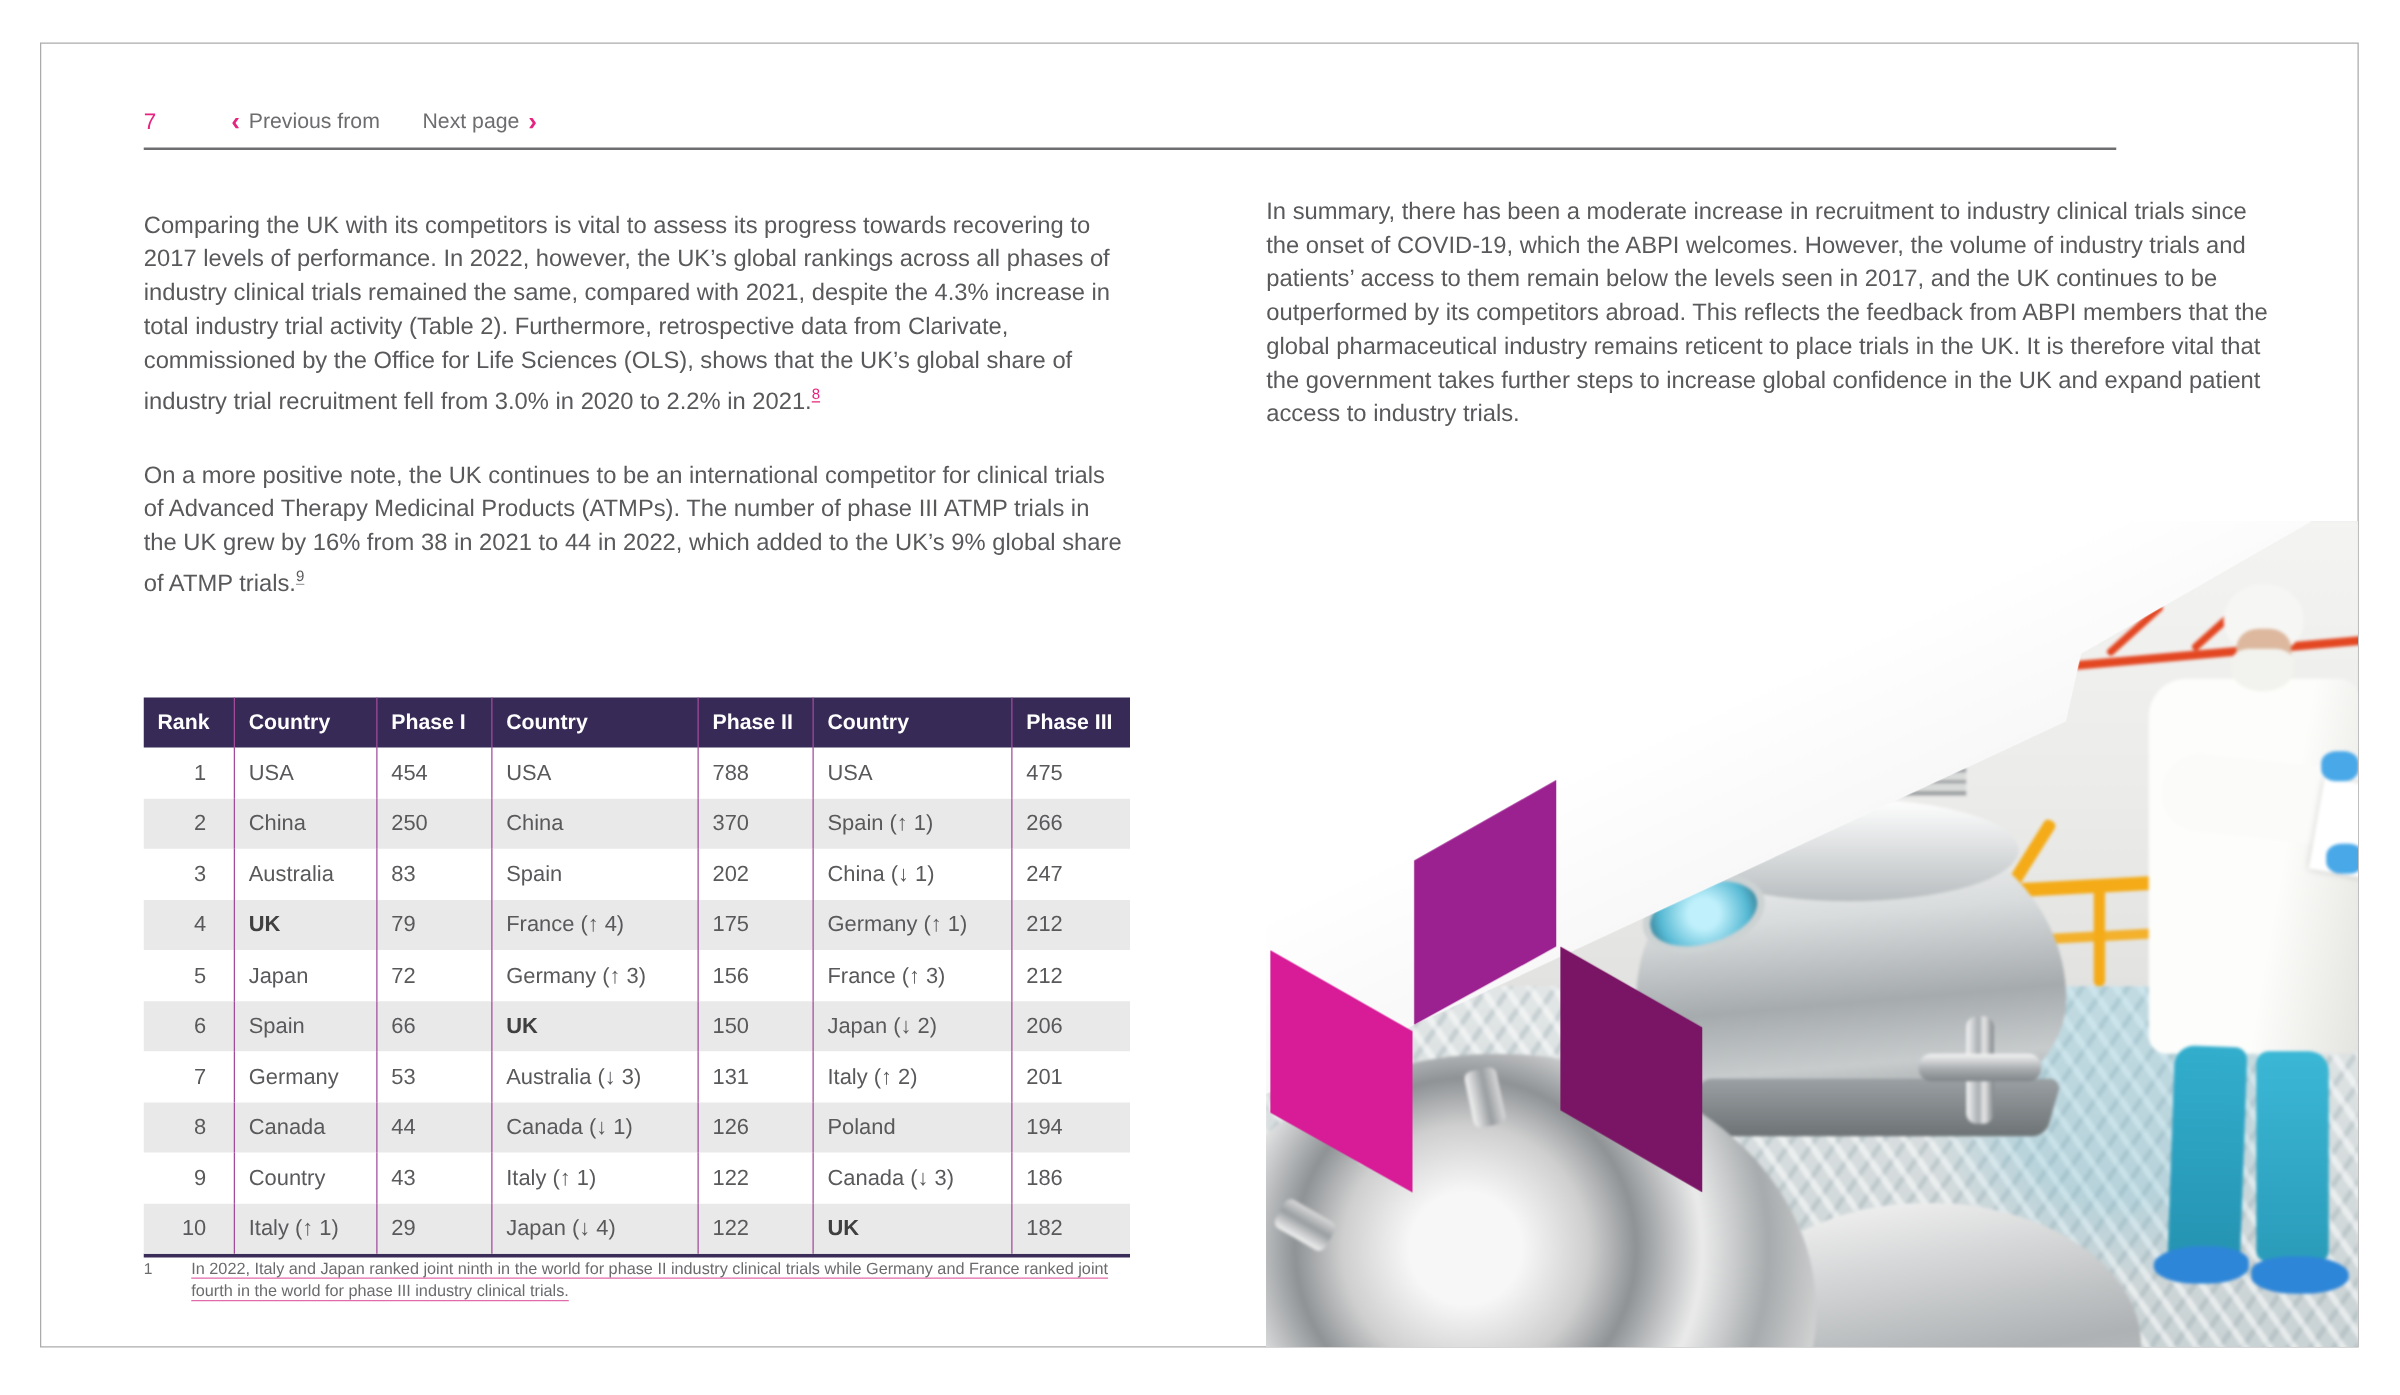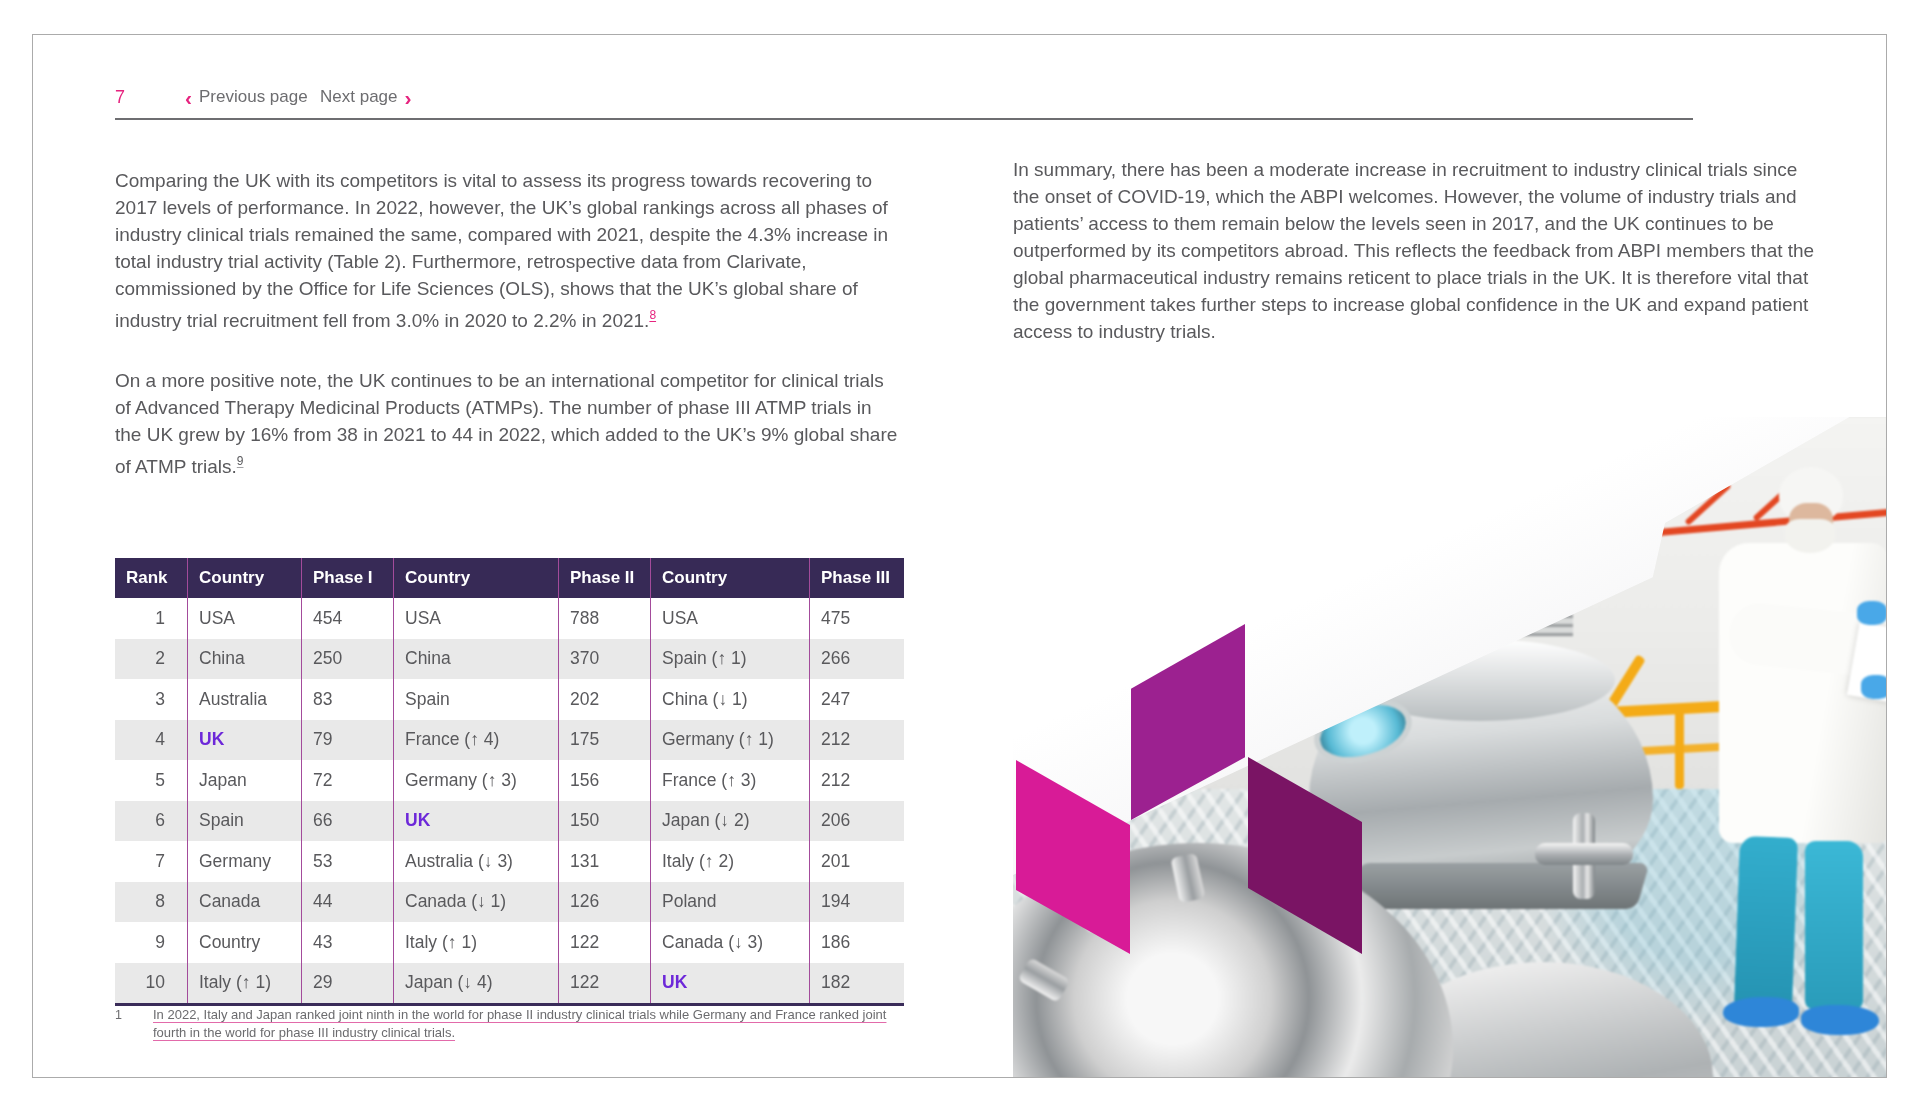--- a/index.html
+++ b/index.html
@@ -3,21 +3,21 @@
 <meta charset="utf-8">
 <style>
   html,body{margin:0;padding:0;background:#ffffff;}
   body{width:1920px;height:1116px;position:relative;font-family:"Liberation Sans","DejaVu Sans",sans-serif;-webkit-font-smoothing:antialiased;}
   .card{position:absolute;left:32px;top:34px;width:1855px;height:1044px;background:#fff;border:1px solid #ababab;box-sizing:border-box;overflow:hidden;}
 
   
   .pagenum{position:absolute;left:82px;top:52px;font-size:18px;color:#e6247f;}
   .nav{position:absolute;top:52px;font-size:17px;color:#6d6d70;cursor:pointer;display:flex;align-items:center;gap:7px;}
   .nav-prev{left:152px;}
-  .nav-next{left:287px;justify-content:space-between;}
+  .nav-next{left:305px;justify-content:space-between;}
   .chev{color:#e6247f;font-size:21px;line-height:17px;font-weight:bold;}
   .rule{position:absolute;left:82px;top:83px;width:1578px;height:0;border-top:2px solid #6e6e71;}
 
   
   .logo{position:absolute;left:1668px;top:36px;width:170px;height:72px;}
   .logo-text{position:absolute;left:0;bottom:0;font-size:47px;font-weight:bold;color:#322a58;letter-spacing:-1px;line-height:44px;}
   .ld{position:absolute;width:13px;height:22px;clip-path:polygon(0 30%,100% 0,100% 70%,0 100%);}
   .ld1{left:104px;top:6px;background:#322a58;}
   .ld2{left:115px;top:17px;background:#6c2360;}
   .ld3{left:126px;top:-2px;background:#a82c92;}
@@ -37,21 +37,21 @@
   .table{position:absolute;left:82px;top:523px;width:789px;}
   .t-head{display:grid;grid-template-columns:72px 114px 92px 165px 92px 159px 95px;background:#372a56;height:40px;}
   .t-head .t-cell{color:#ffffff;font-weight:bold;font-size:17px;}
   .t-row{display:grid;grid-template-columns:72px 114px 92px 165px 92px 159px 95px;height:40.5px;}
   .t-row:nth-child(even){background:#e9e9e9;}
   .t-cell{display:flex;align-items:center;padding-left:11px;box-sizing:border-box;font-size:17.5px;color:#59595c;}
   .t-cell.rank{justify-content:flex-end;padding-right:22px;padding-left:0;}
   .t-cell + .t-cell{border-left:1px solid #a34b9b;}
   .t-head .t-cell + .t-cell{border-left:1px solid #a34b9b;}
   .t-body{border-bottom:3px solid #3a2c59;}
-  .t-cell.uk{color:#6d28d9;font-weight:bold;}
+  .t-cell.uk{color:#404040;font-weight:bold;}
 
   
   .footnote{position:absolute;left:82px;top:971px;width:790px;font-size:13px;line-height:18px;color:#6b6b6e;}
   .fn-marker{position:absolute;left:0;top:0;text-decoration:none;color:#6b6b6e;font-size:12.5px;}
   .fn-text{display:block;padding-left:38px;text-decoration:underline;text-decoration-color:#e26aaa;text-underline-offset:3px;}
 
   
   .photo{position:absolute;left:980px;top:382px;width:874px;height:662px;overflow:hidden;background:#e8e8e6;}
   .ph-scene{position:absolute;inset:0;filter:blur(1.3px);}
   .ph-scene > div{position:absolute;}
@@ -122,21 +122,21 @@
     clip-path:polygon(0 0,100% 33%,100% 100%,0 66.5%);}
 </style>
 </head>
 <body>
 
 <div class="card">
 
   <div class="pagenum">7</div>
   <div class="nav nav-prev">
     <span class="chev">‹</span>
-    <span>Previous page</span>
+    <span>Previous from</span>
   </div>
   <div class="nav nav-next">
     <span>Next page</span>
     <span class="chev">›</span>
   </div>
   <div class="rule"></div>
 
 
   <div class="col col-left-1"><span>Comparing the UK with its competitors is vital to assess its progress towards recovering to 2017 levels of performance. In 2022, however, the UK’s global rankings across all phases of industry clinical trials remained the same, compared with 2021, despite the 4.3% increase in total industry trial activity (Table 2). Furthermore, retrospective data from Clarivate, commissioned by the Office for Life Sciences (OLS), shows that the UK’s global share of industry trial recruitment fell from 3.0% in 2020 to 2.2% in 2021.</span><span class="fnref fnref-pink">8</span></div>
 

